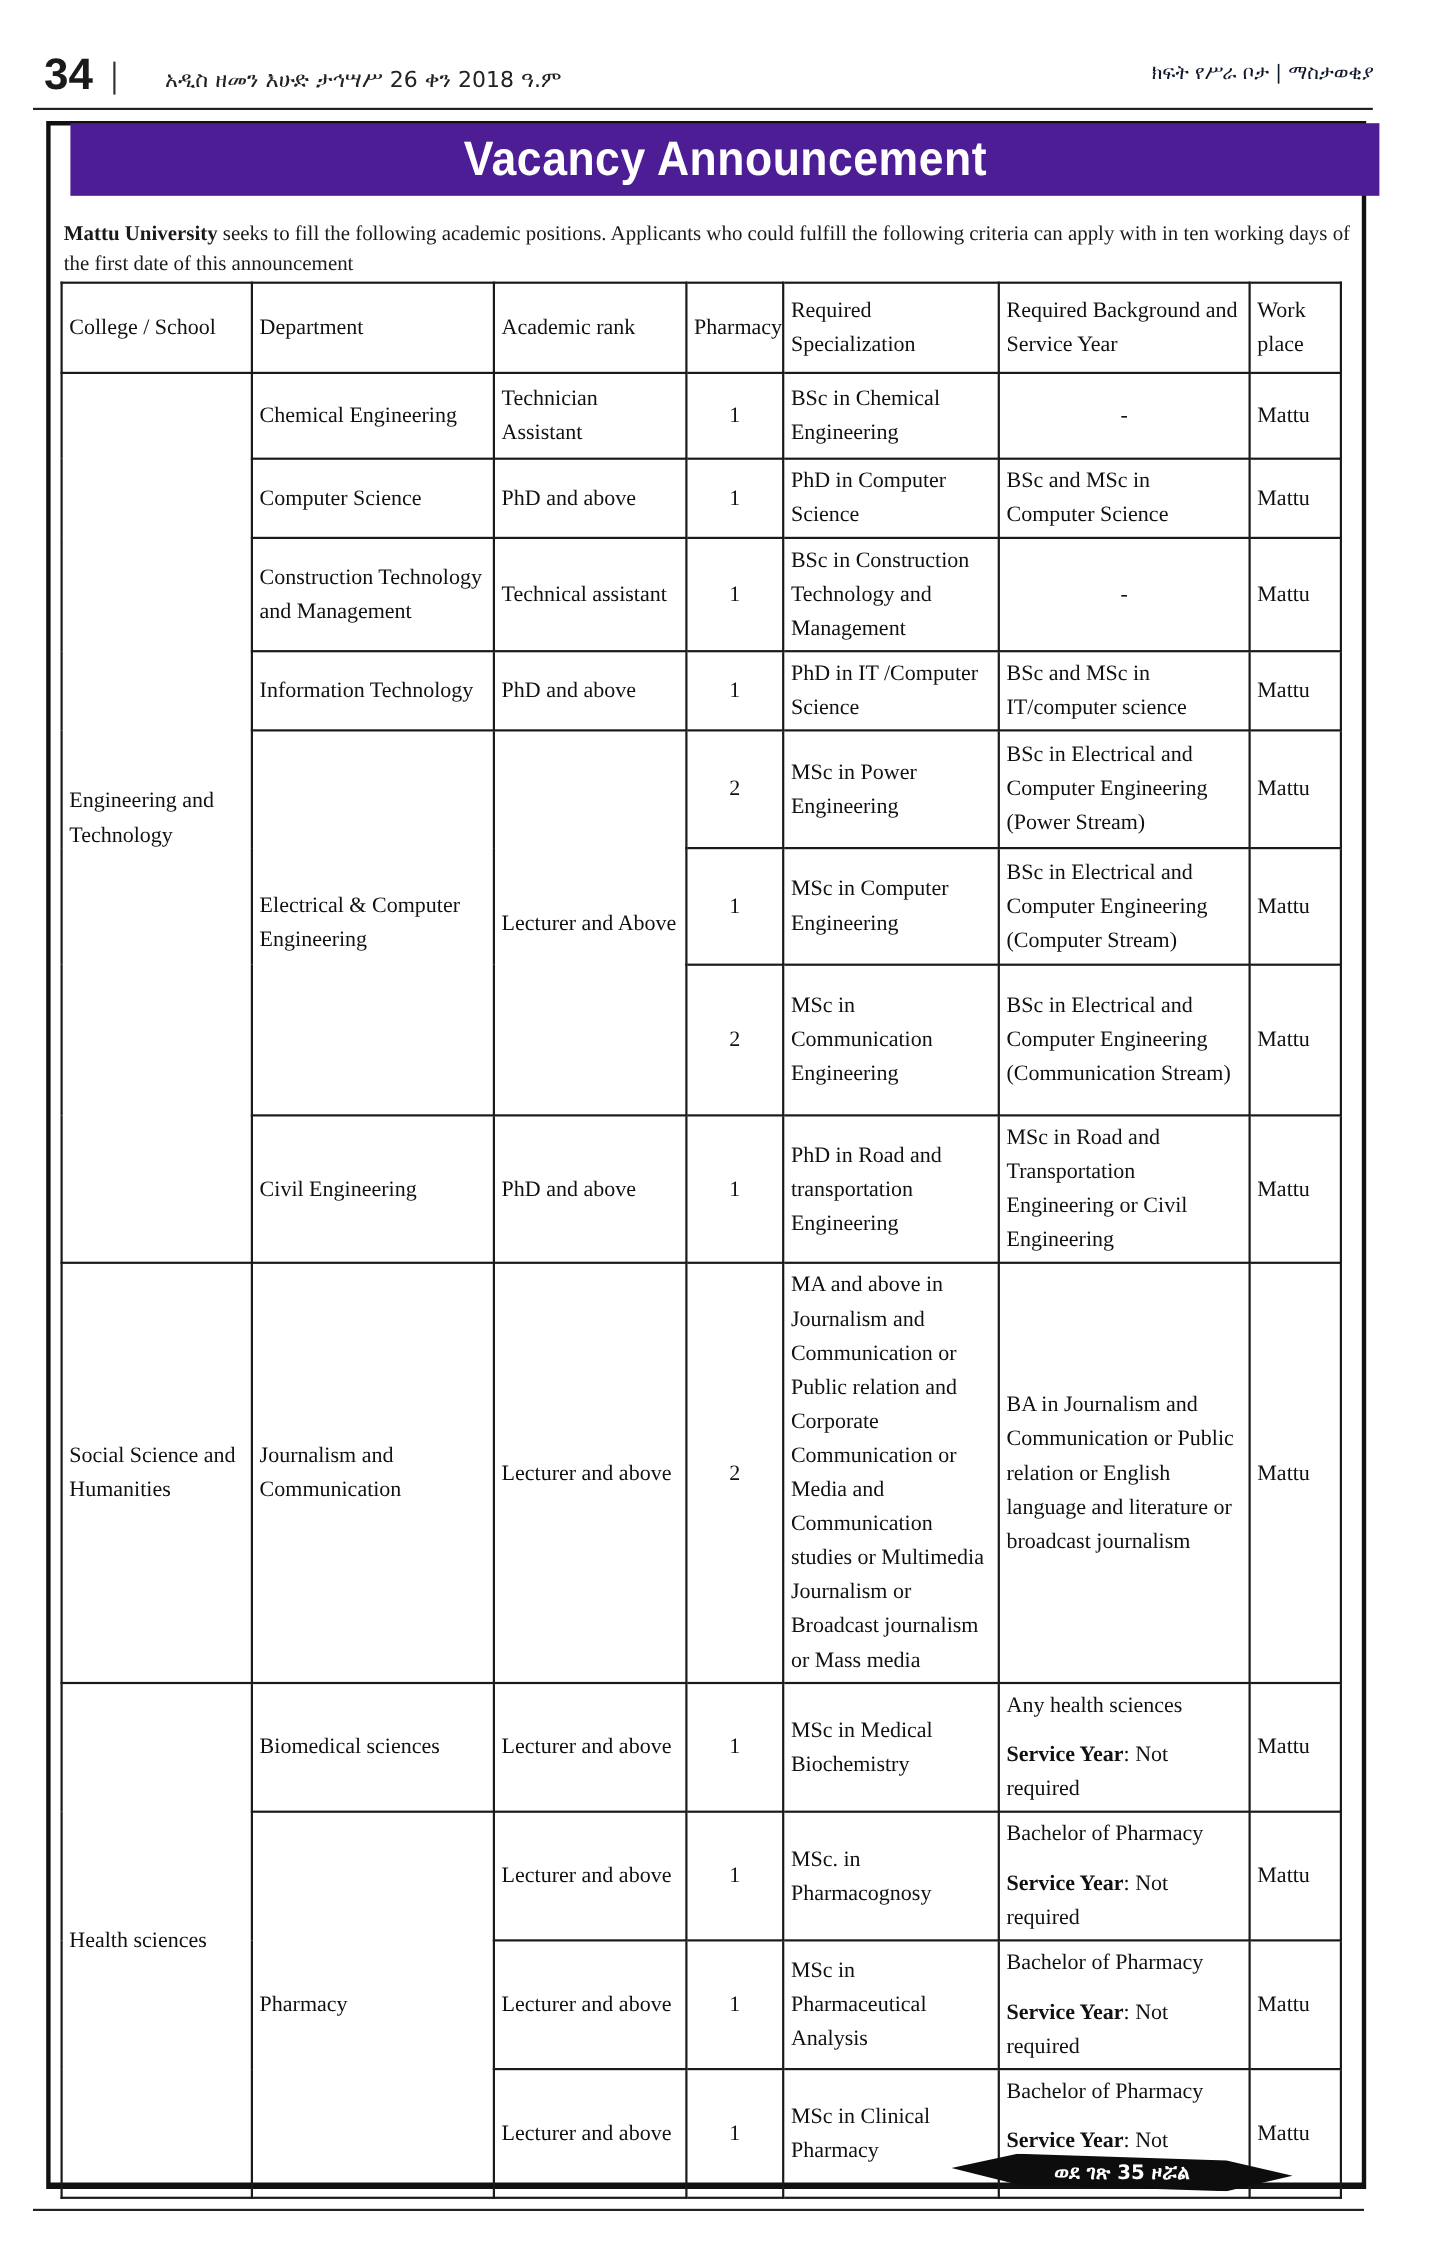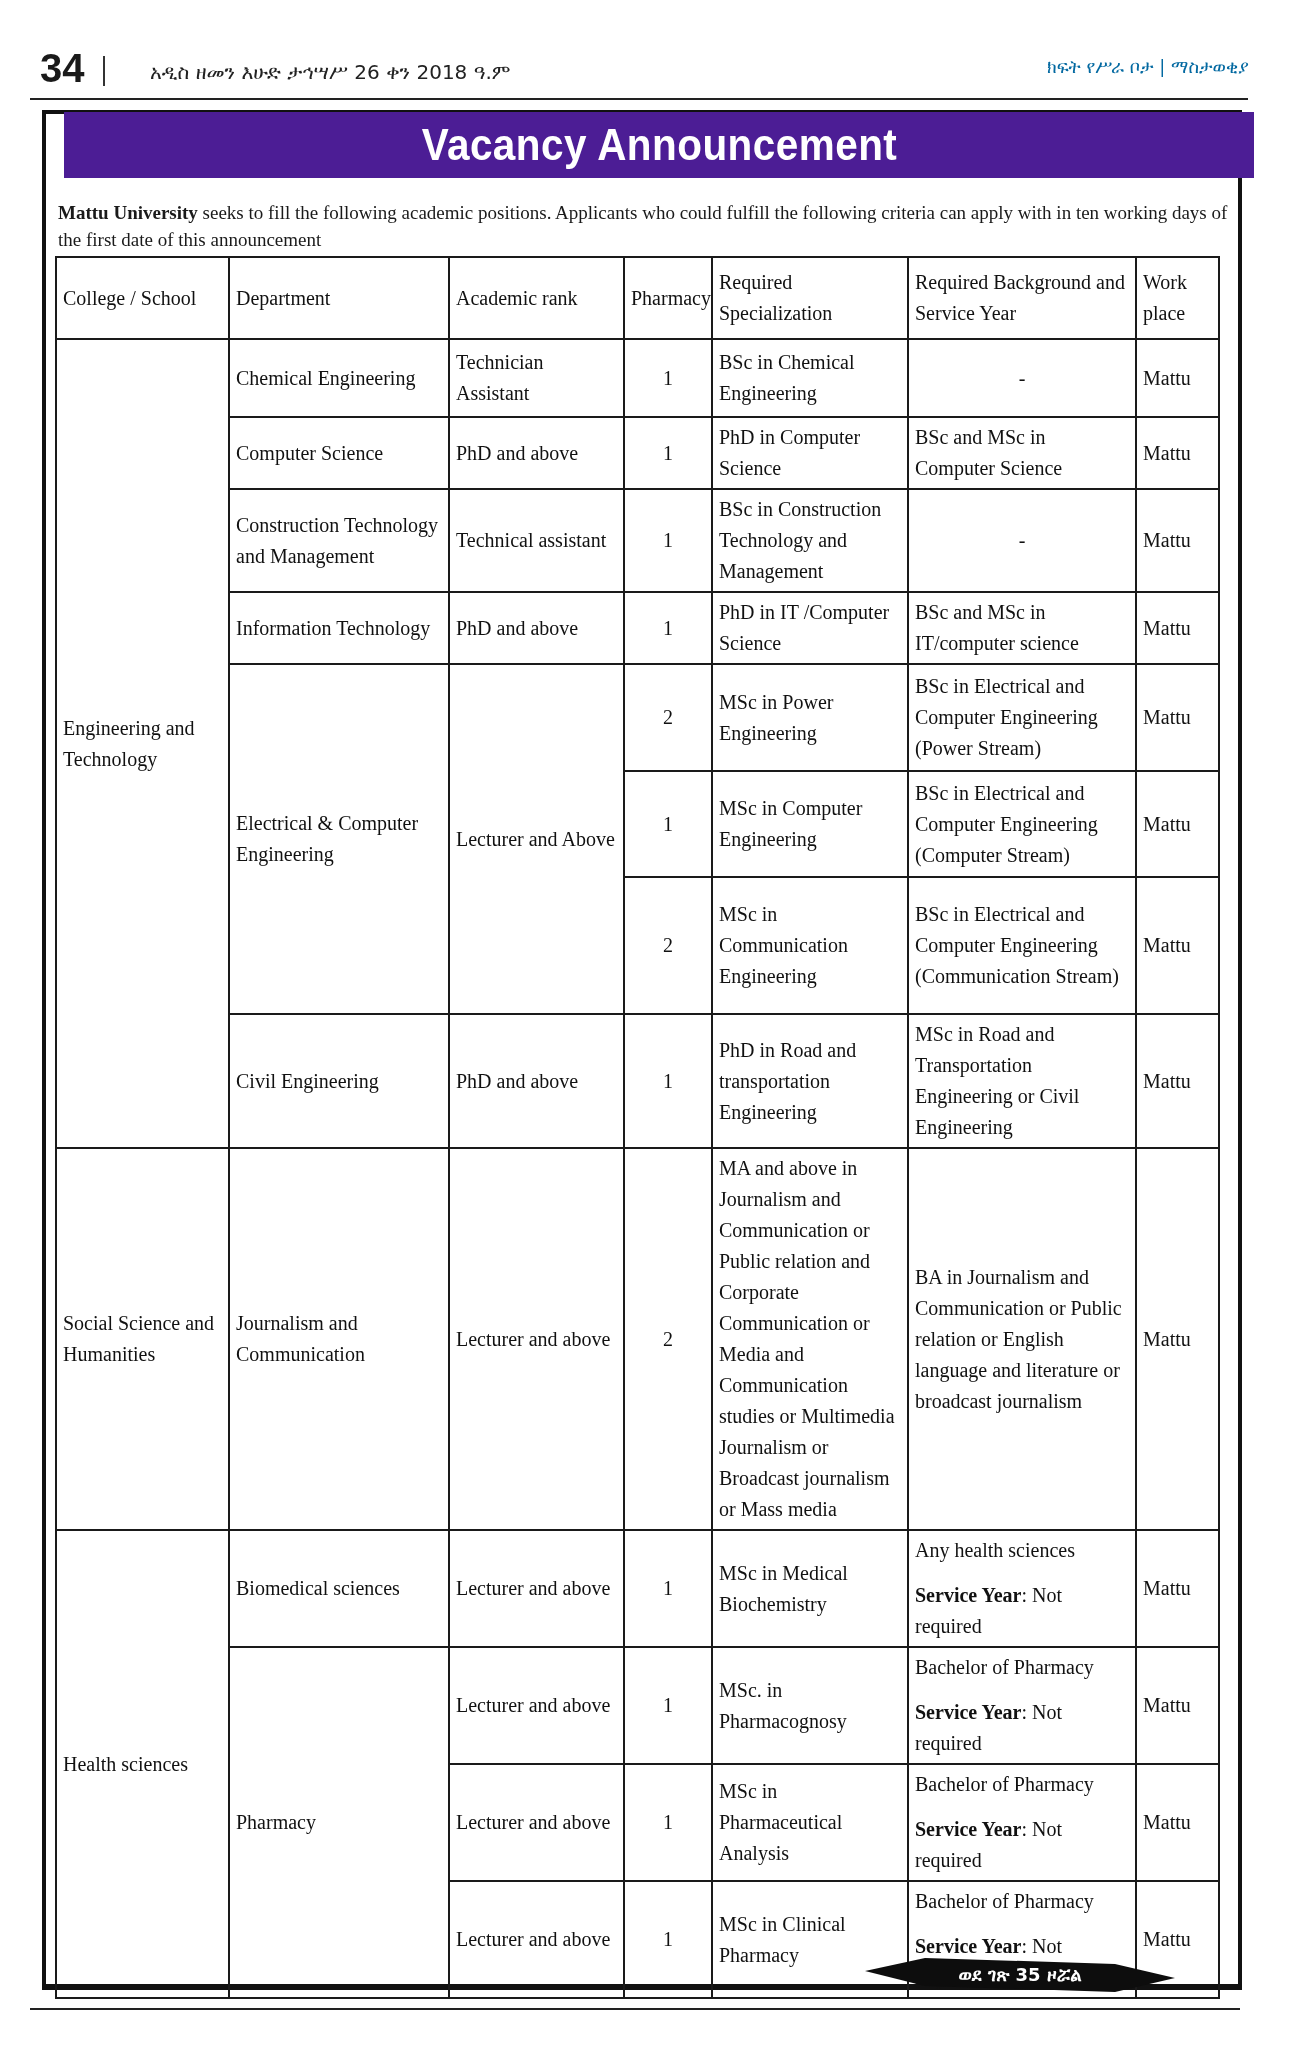--- a/index.html
+++ b/index.html
@@ -1,20 +1,20 @@
 <!DOCTYPE html>
 <html><head>
 <meta charset="utf-8">
 <style>
   html,body{margin:0;padding:0;background:#fff;}
   body{width:1309px;height:2048px;position:relative;overflow:hidden;font-family:"Liberation Serif","DejaVu Serif",serif;color:#111;}
   .pagenum{position:absolute;left:40px;top:46px;font-family:"Liberation Sans",sans-serif;font-weight:bold;font-size:40px;color:#1a1a1a;}
   .sep{position:absolute;left:103px;top:56px;width:2px;height:30px;background:#333;}
   .hdr-left{position:absolute;left:138px;top:60px;font-family:"DejaVu Sans",sans-serif;font-size:20px;color:#222;margin-left:12px;}
-  .hdr-right{position:absolute;right:60px;top:56px;font-family:"DejaVu Sans",sans-serif;font-size:18px;color:#0369a1;}
+  .hdr-right{position:absolute;right:60px;top:56px;font-family:"DejaVu Sans",sans-serif;font-size:18px;color:#0f172a;}
   .rule-top{position:absolute;left:30px;top:98px;width:1218px;height:2px;background:#222;}
   .frame{position:absolute;left:42px;top:110px;width:1200px;height:1880px;border:4px solid #111;border-bottom-width:6px;box-sizing:border-box;}
   .banner{position:absolute;left:64px;top:112px;width:1190px;height:66px;background:#4c1d95;display:flex;align-items:center;justify-content:center;}
   .banner span{color:#fff;font-family:"Liberation Sans",sans-serif;font-size:44px;font-weight:bold;letter-spacing:0.5px;transform:scaleX(0.92);}
   .intro{position:absolute;left:58px;top:188px;width:1180px;font-size:19px;line-height:27px;color:#1a1a1a;margin-top:11px;}
   .intro b{font-weight:bold;}
   table.grid{position:absolute;left:55px;top:256px;border-collapse:collapse;width:1163px;table-layout:fixed;font-size:20px;line-height:31px;}
   table.grid td,table.grid th{border:2px solid #1a1a1a;padding:4px 6px;vertical-align:middle;text-align:left;font-weight:normal;}
   table.grid th{height:72px;}
   .qty{text-align:center!important;}

